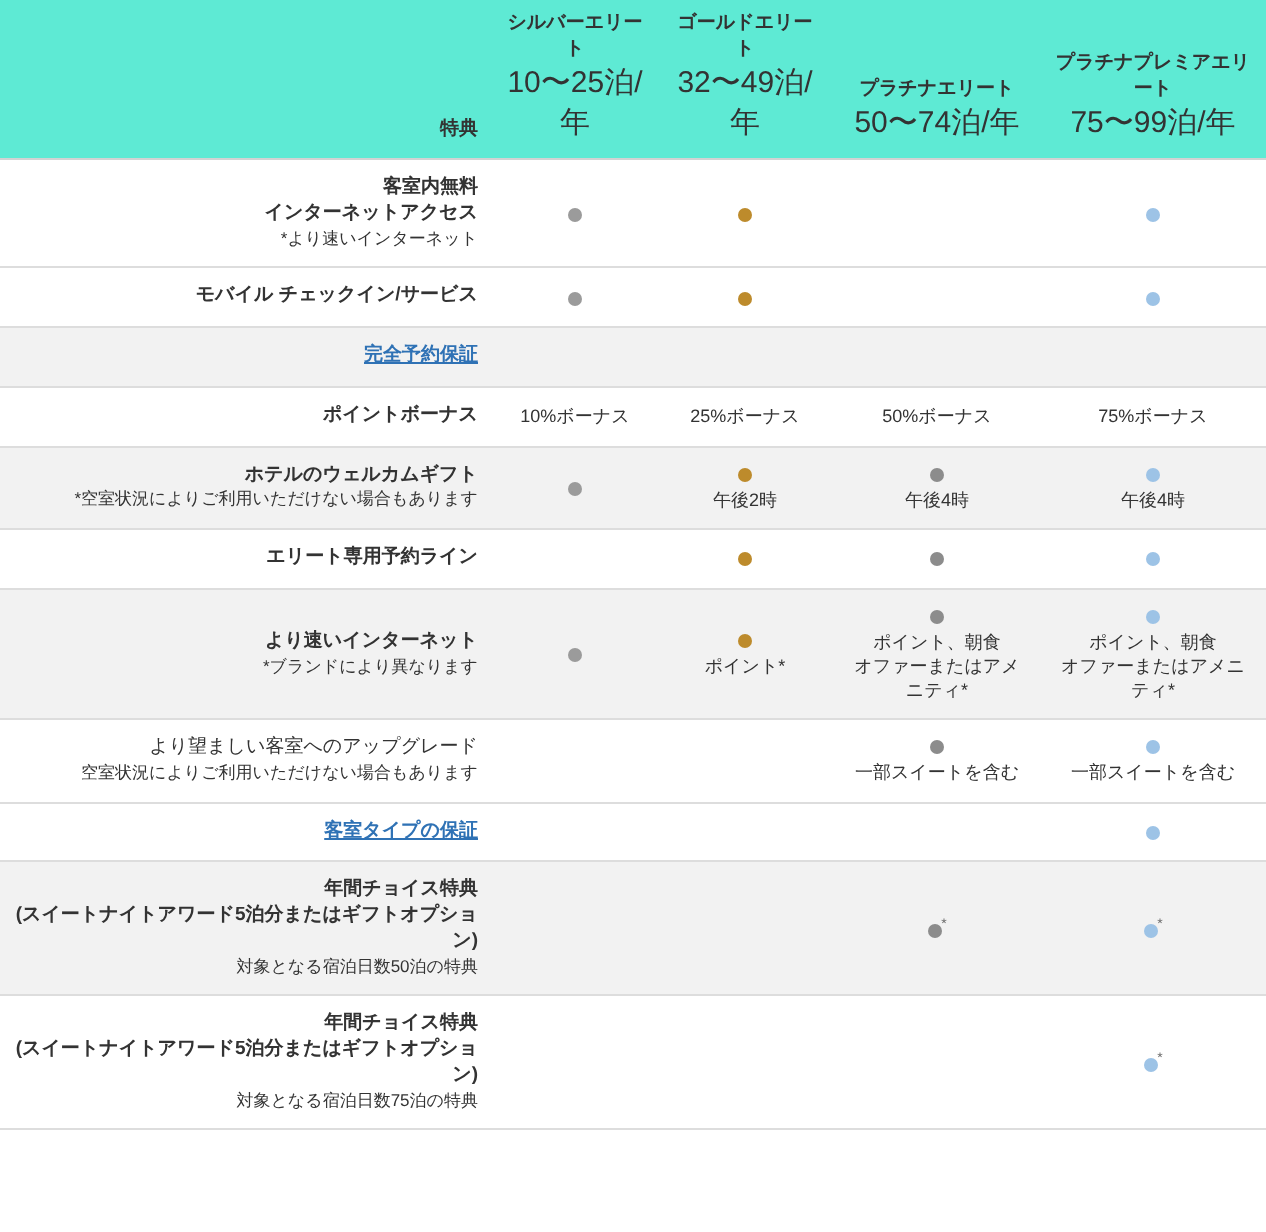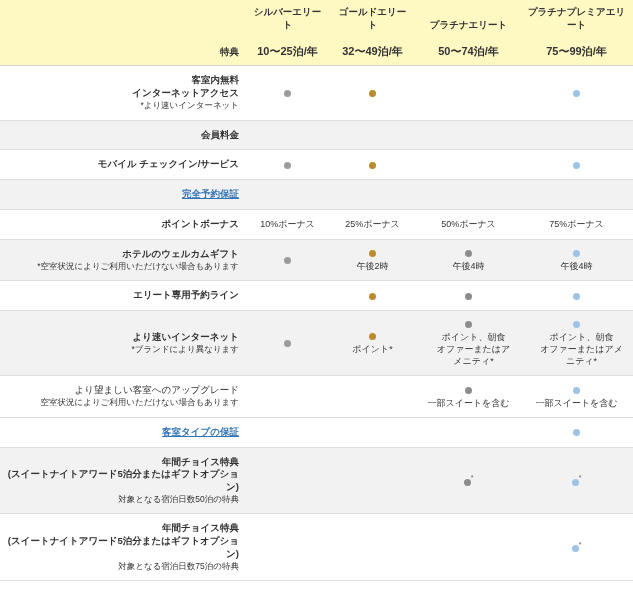--- a/index.html
+++ b/index.html
@@ -25,32 +25,31 @@
   table.benefits col.c4 { width: 113px; }
 
   thead th {
     vertical-align: bottom;
     padding: 6px 6px 7px 6px;
     font-size: 9.5px;
     font-weight: bold;
     line-height: 1.35;
     color: #333333;
     border-bottom: 1px solid #d3d3d3;
-    background: #fef9c3;
+    background: #5eead4;
     text-align: center;
   }
   thead th.label-col {
     text-align: right;
     padding-right: 8px;
   }
   .tier-sub {
-    font-weight: bold;
-    font-size: 11px;
+    font-weight: normal;
+    font-size: 15px;
     display: block;
-    margin-top: 12px;
   }
 
   tbody tr.shaded td { background: #f2f2f2; }
   tbody tr.plain td { background: #ffffff; }
 
   tbody td {
     border-bottom: 1px solid #dddddd;
     padding: 8px 6px;
     font-size: 9.5px;
     text-align: center;
@@ -75,21 +74,20 @@
     text-decoration: underline;
   }
 
   td.cell-val {
     font-size: 9px;
     color: #333333;
     white-space: normal;
   }
   td.cell-val .two-line {
     display: block;
-    margin-left: 10px;
   }
 
   .dot {
     display: inline-block;
     width: 7px;
     height: 7px;
     border-radius: 50%;
     vertical-align: middle;
   }
   .dot.silver { background: #9b9b9b; }
@@ -140,27 +138,20 @@
     </tr>
   </thead>
   <tbody id="table-body">
       <tr class="plain">
         <td class="rowlabel"><span>客室内無料</span><br><span>インターネットアクセス</span><span class="note">*より速いインターネット</span></td>
         <td class="cell-val"><span class="dot silver"></span></td>
         <td class="cell-val"><span class="dot gold"></span></td>
         <td class="cell-val">&nbsp;</td>
         <td class="cell-val"><span class="dot platprem"></span></td>
       </tr>
-      <tr class="shaded">
-        <td class="rowlabel"><span>会員料金</span></td>
-        <td class="cell-val">&nbsp;</td>
-        <td class="cell-val">&nbsp;</td>
-        <td class="cell-val">&nbsp;</td>
-        <td class="cell-val">&nbsp;</td>
-      </tr>
       <tr class="plain">
         <td class="rowlabel"><span>モバイル チェックイン/サービス</span></td>
         <td class="cell-val"><span class="dot silver"></span></td>
         <td class="cell-val"><span class="dot gold"></span></td>
         <td class="cell-val">&nbsp;</td>
         <td class="cell-val"><span class="dot platprem"></span></td>
       </tr>
       <tr class="shaded">
         <td class="rowlabel link"><span>完全予約保証</span></td>
         <td class="cell-val">&nbsp;</td>

